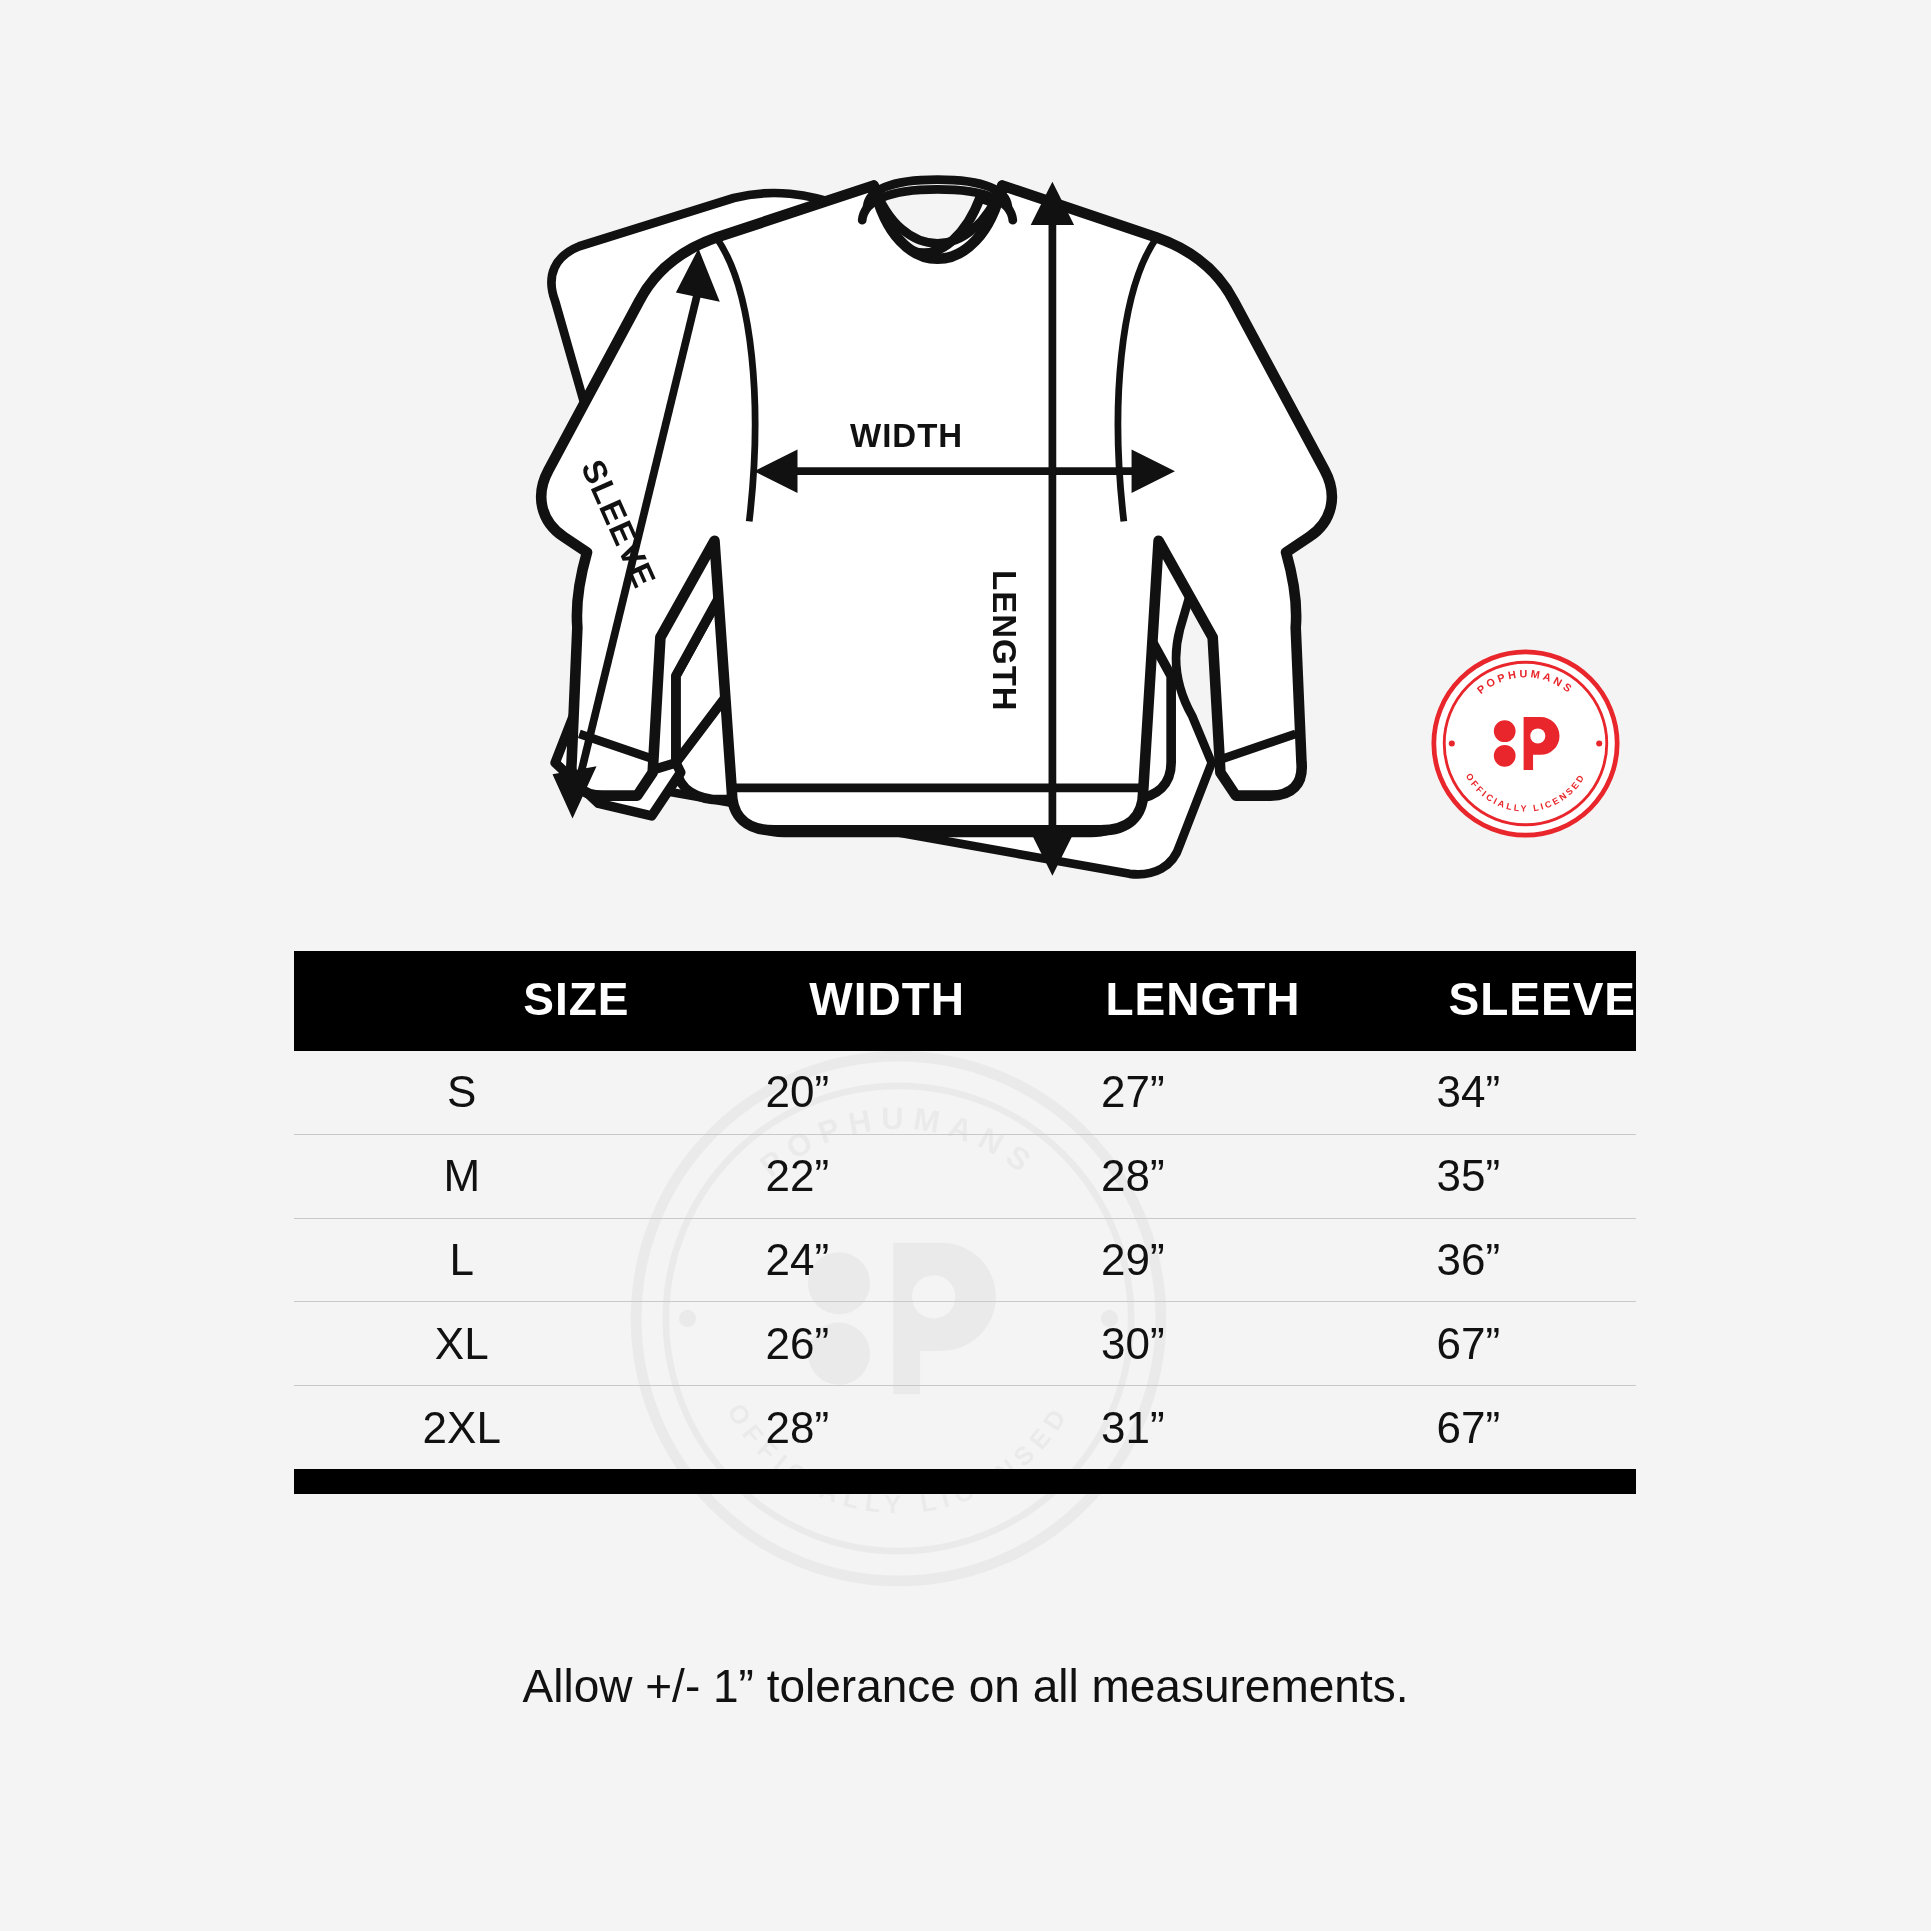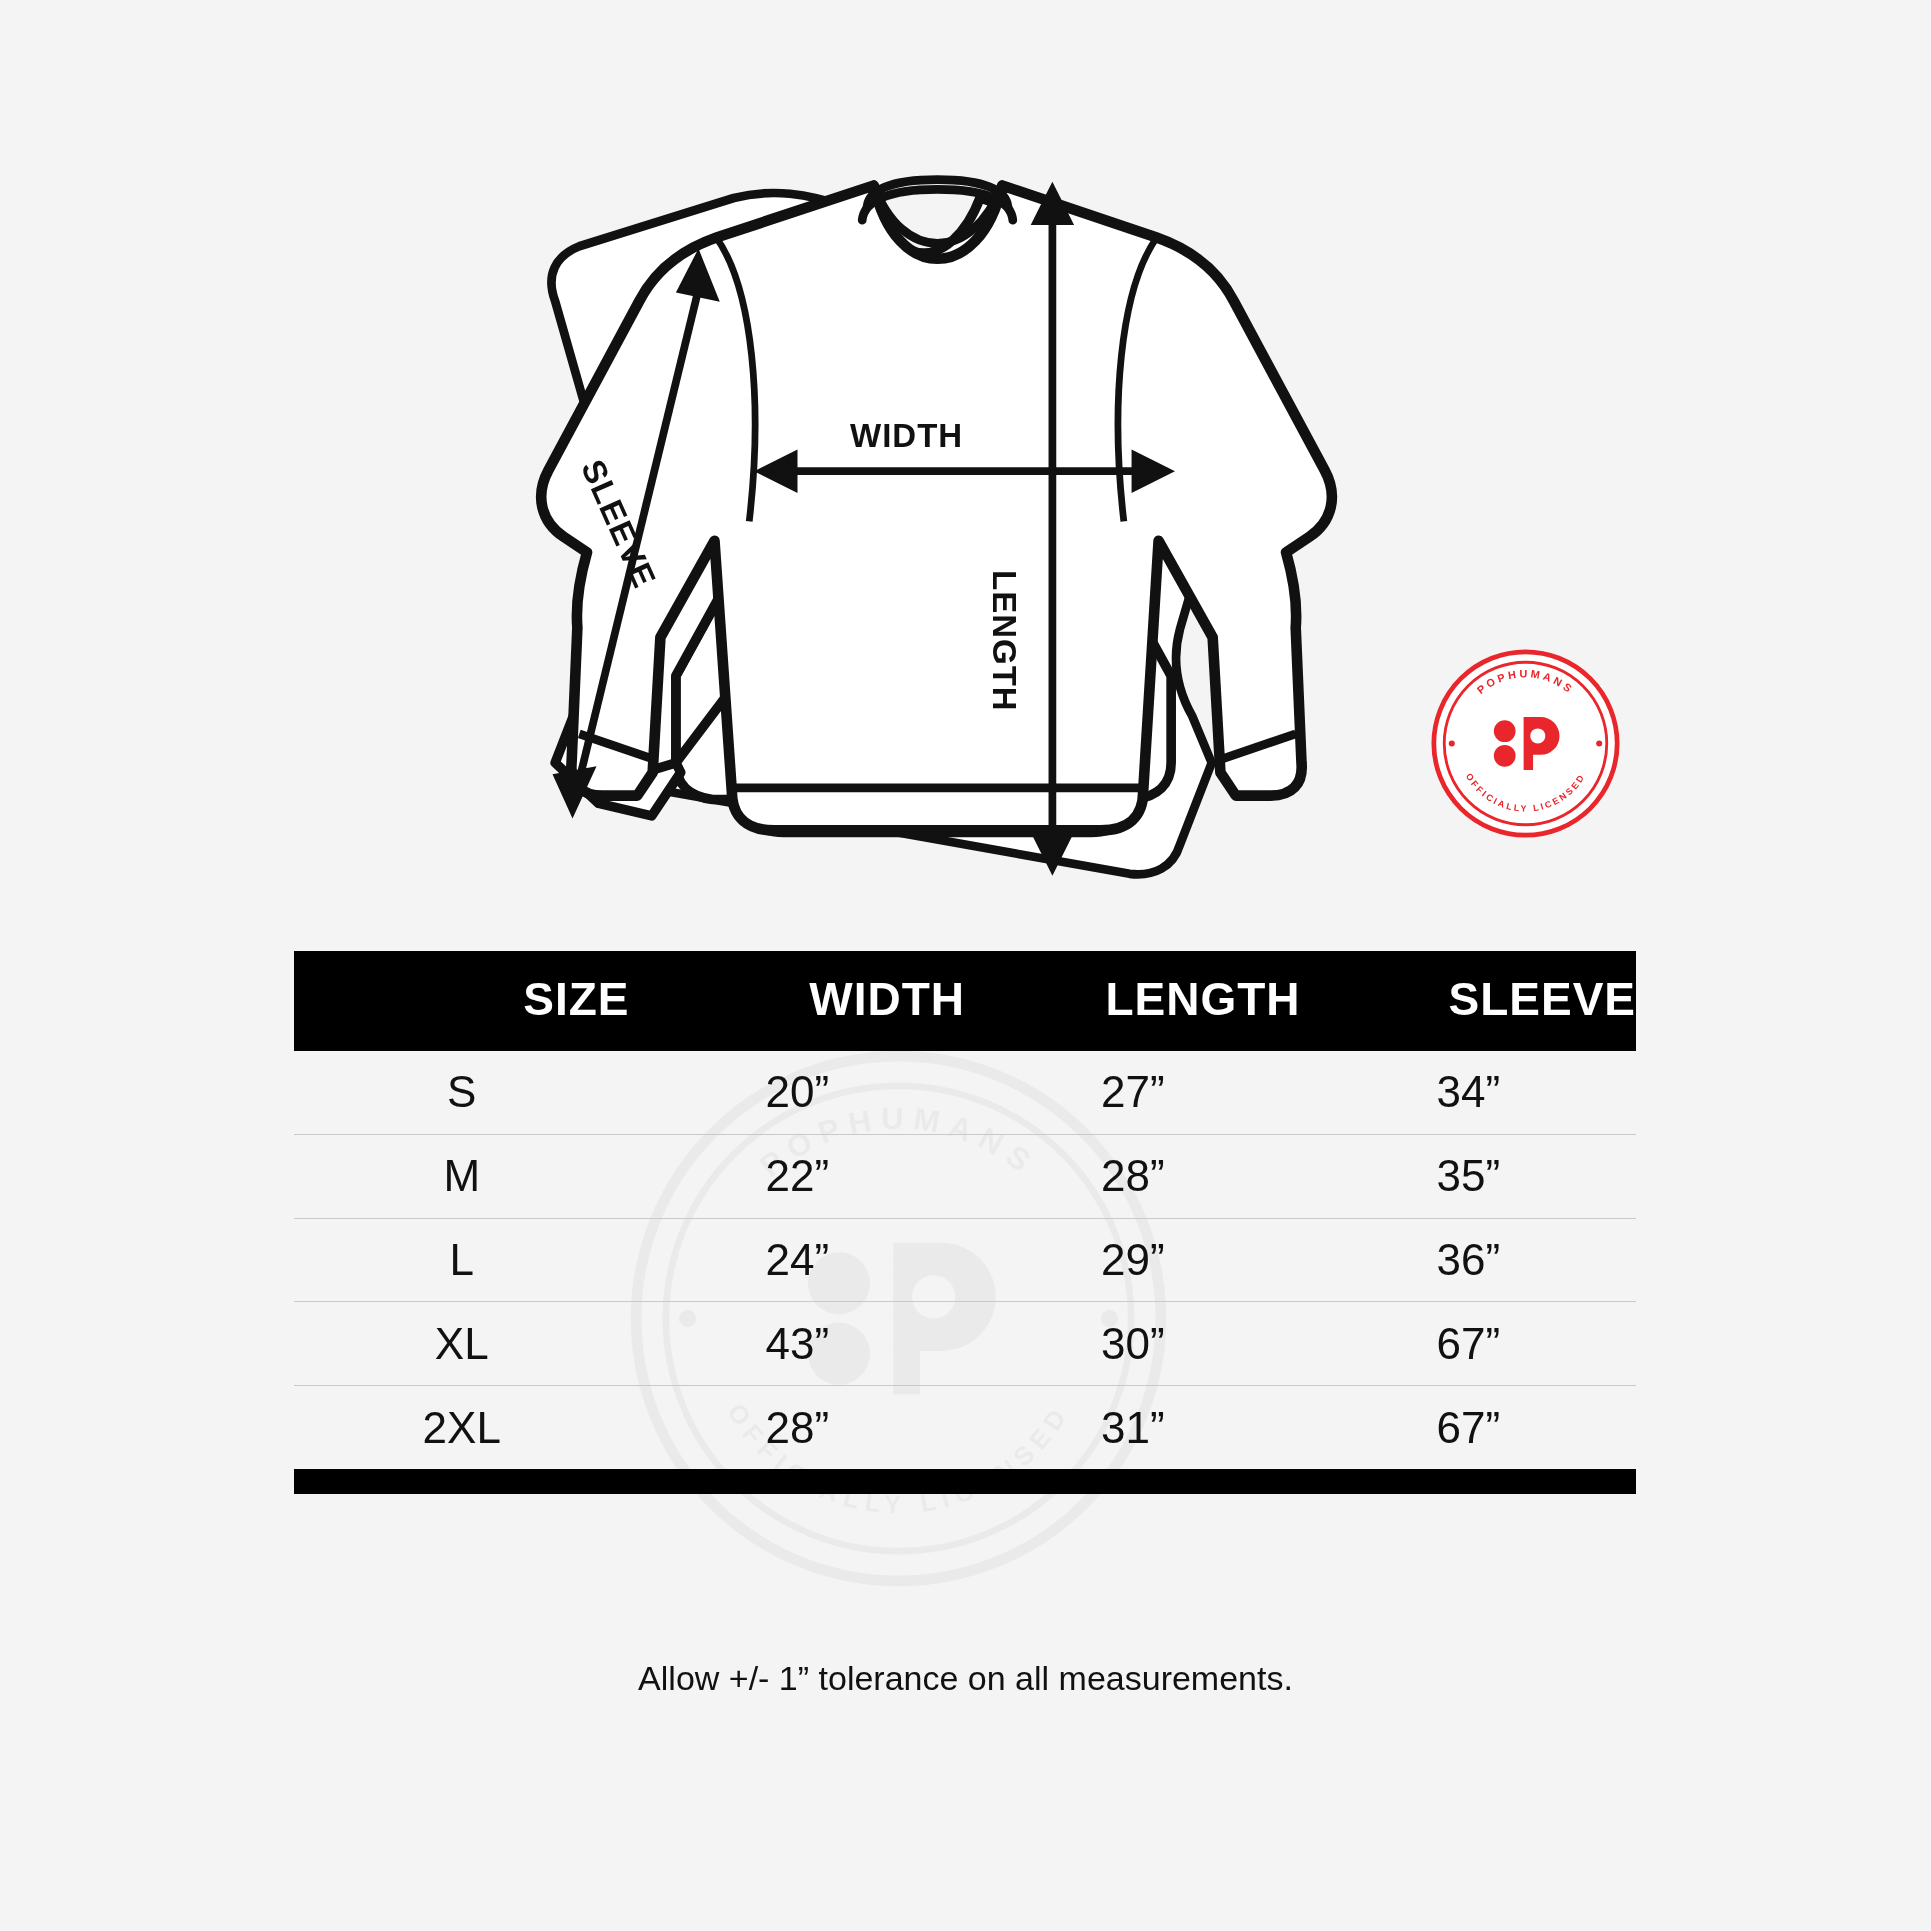--- a/index.html
+++ b/index.html
@@ -119,21 +119,21 @@
     width: 100%;
     position: relative;
     z-index: 2;
   }
   .tolerance {
     position: absolute;
     left: 0;
     top: 1659px;
     width: 1931px;
     text-align: center;
-    font-size: 34px;
+    font-size: 46px;
     color: #111;
     font-family: "Liberation Sans", sans-serif;
   }
 </style>
 </head>
 <body>
 
 <div class="page">
 
   <div class="illustration">
@@ -388,21 +388,21 @@
           <td>35”</td>
         </tr>
         <tr>
           <td>L</td>
           <td>24”</td>
           <td>29”</td>
           <td>36”</td>
         </tr>
         <tr>
           <td>XL</td>
-          <td>43”</td>
+          <td>26”</td>
           <td>30”</td>
           <td>67”</td>
         </tr>
         <tr>
           <td>2XL</td>
           <td>28”</td>
           <td>31”</td>
           <td>67”</td>
         </tr>
       </tbody>

